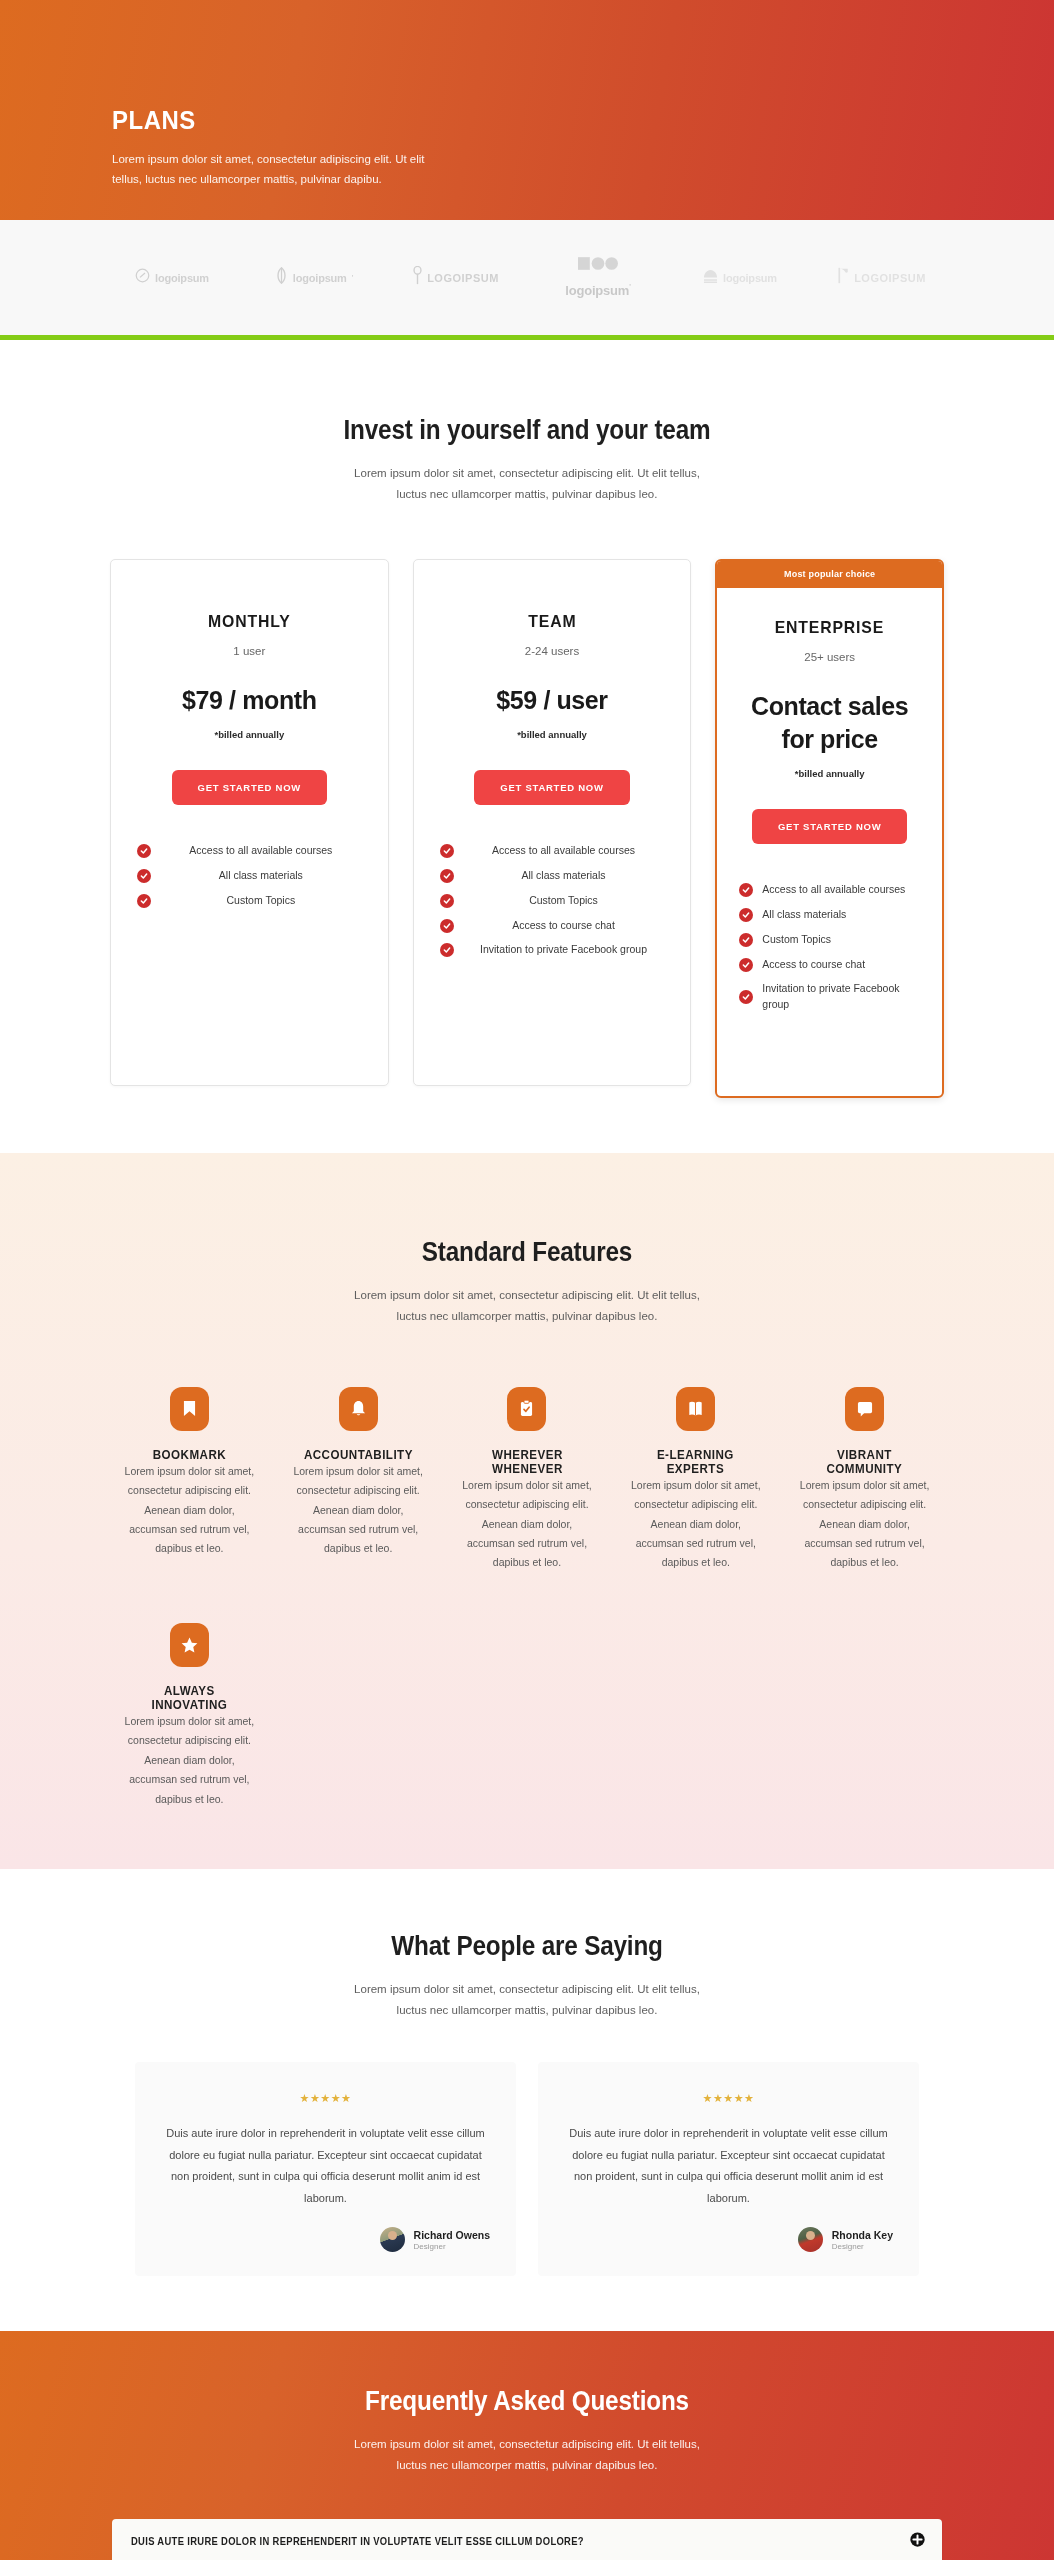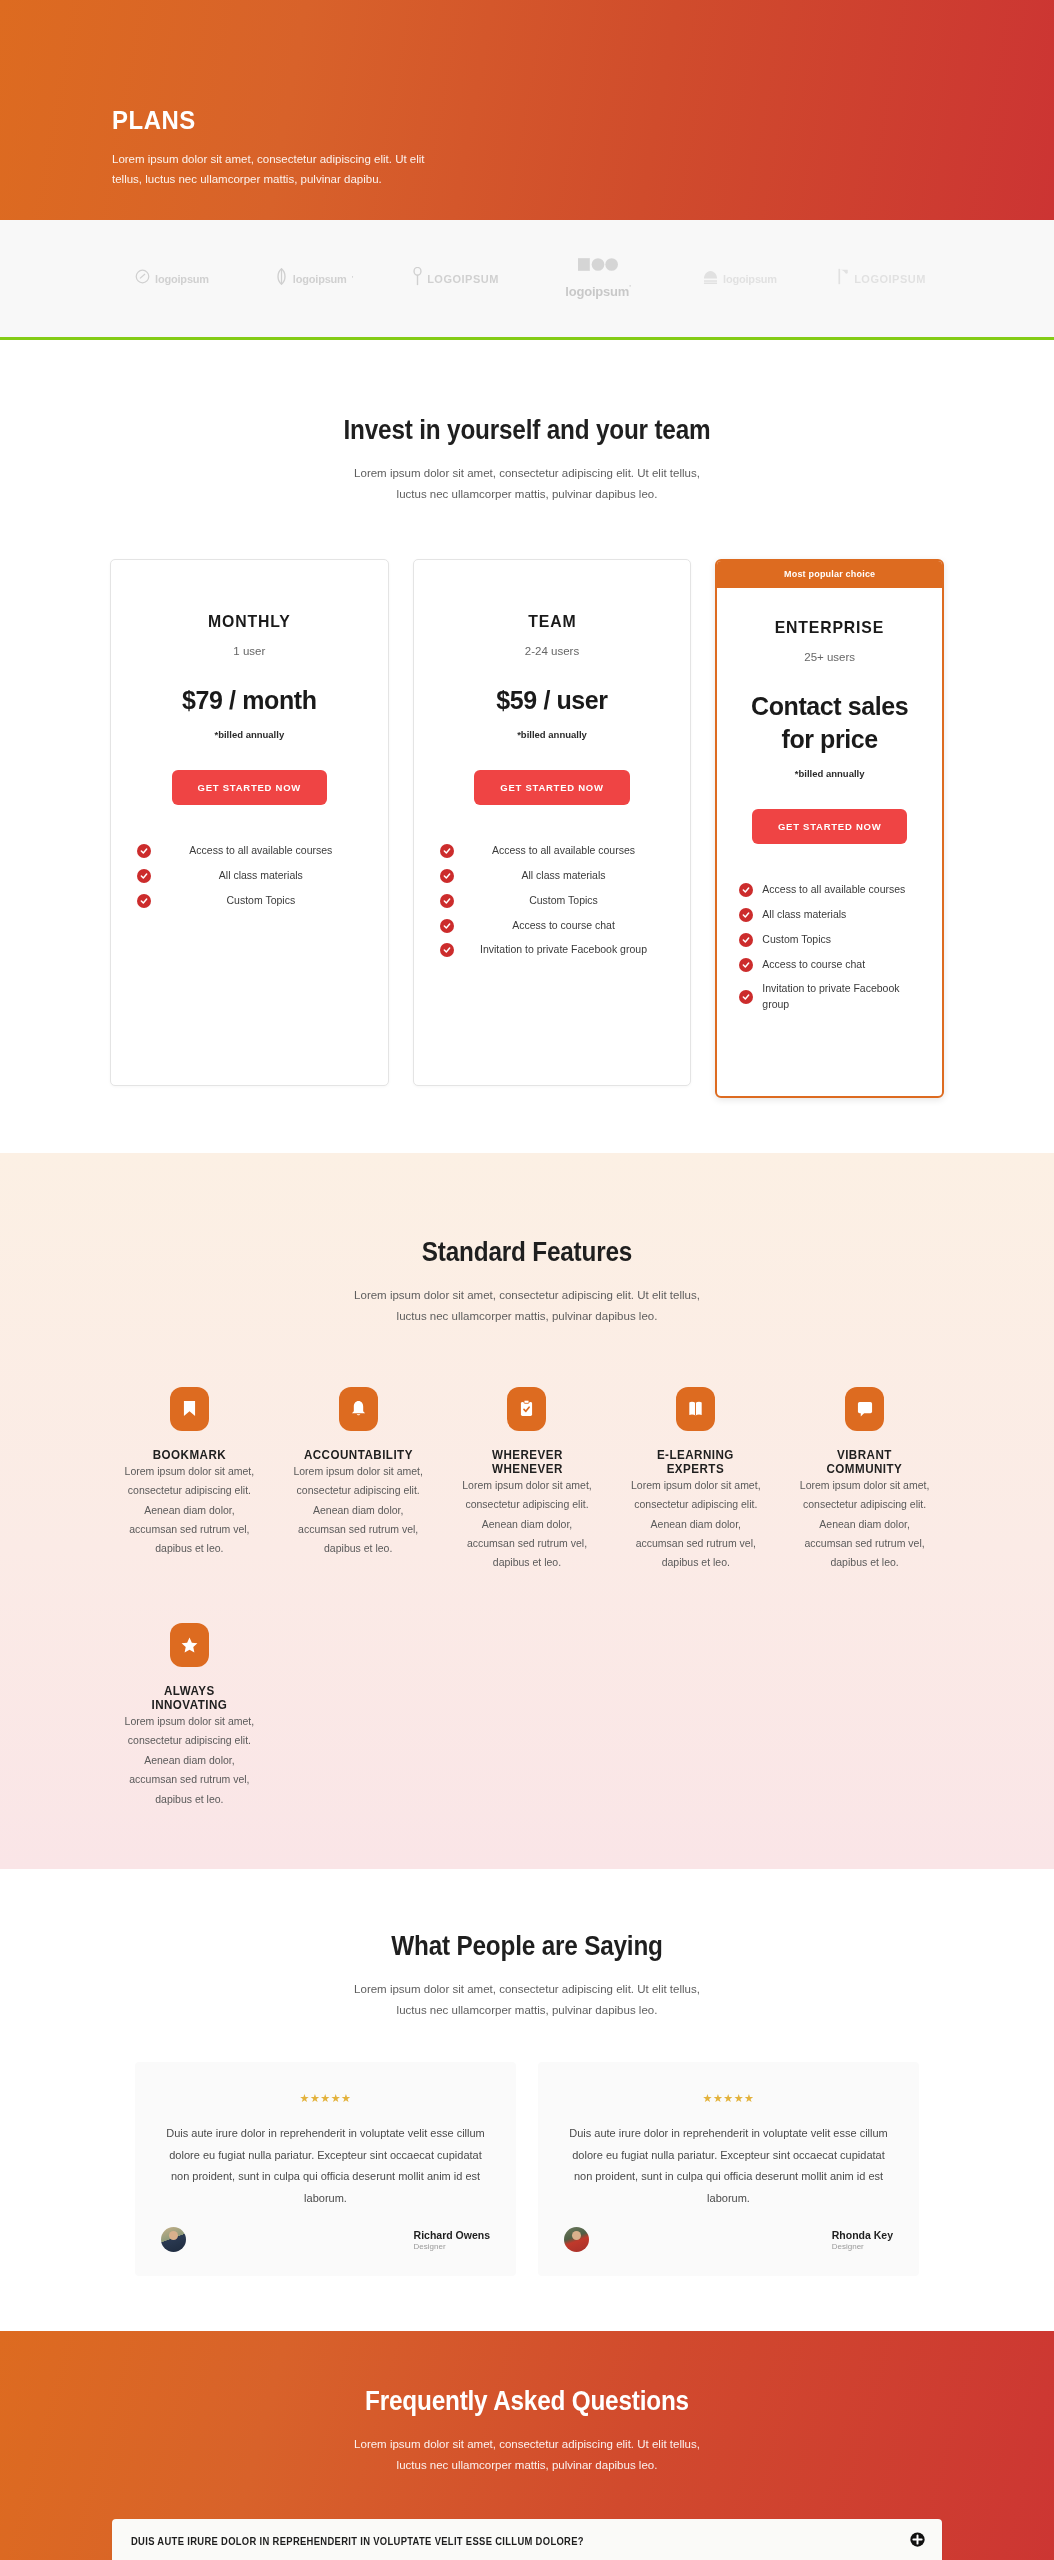--- a/index.html
+++ b/index.html
@@ -36,21 +36,21 @@
   }
 
   
   .logostrip {
     height: 120px;
     background: #F8F8F8;
     display: flex;
     align-items: center;
     justify-content: center;
     gap: 0px;
-    border-bottom: 3px solid #84cc16;
+    border-bottom: 5px solid #84cc16;
   }
   .logo-cell {
     width: 142px;
     display: flex;
     align-items: center;
     justify-content: center;
     gap: 5px;
     opacity: 0.42;
   }
   .logo-cell.dim { opacity: 0.24; }
@@ -239,21 +239,21 @@
   .tquote {
     margin-top: 18px;
     font-size: 11px;
     line-height: 1.95;
     color: #4a4a4a;
   }
   .tauthor {
     margin-top: 18px;
     display: flex;
     align-items: center;
-    justify-content: space-between;
+    justify-content: flex-end;
     gap: 9px;
   }
   .avatar {
     width: 25px; height: 25px;
     border-radius: 50%;
     flex: 0 0 auto;
     overflow: hidden;
     position: relative;
   }
   .avatar.a1 { background: linear-gradient(160deg,#c9b28a 0%,#8f9a7a 45%,#2b3a52 46%,#1d2a3d 100%); }

